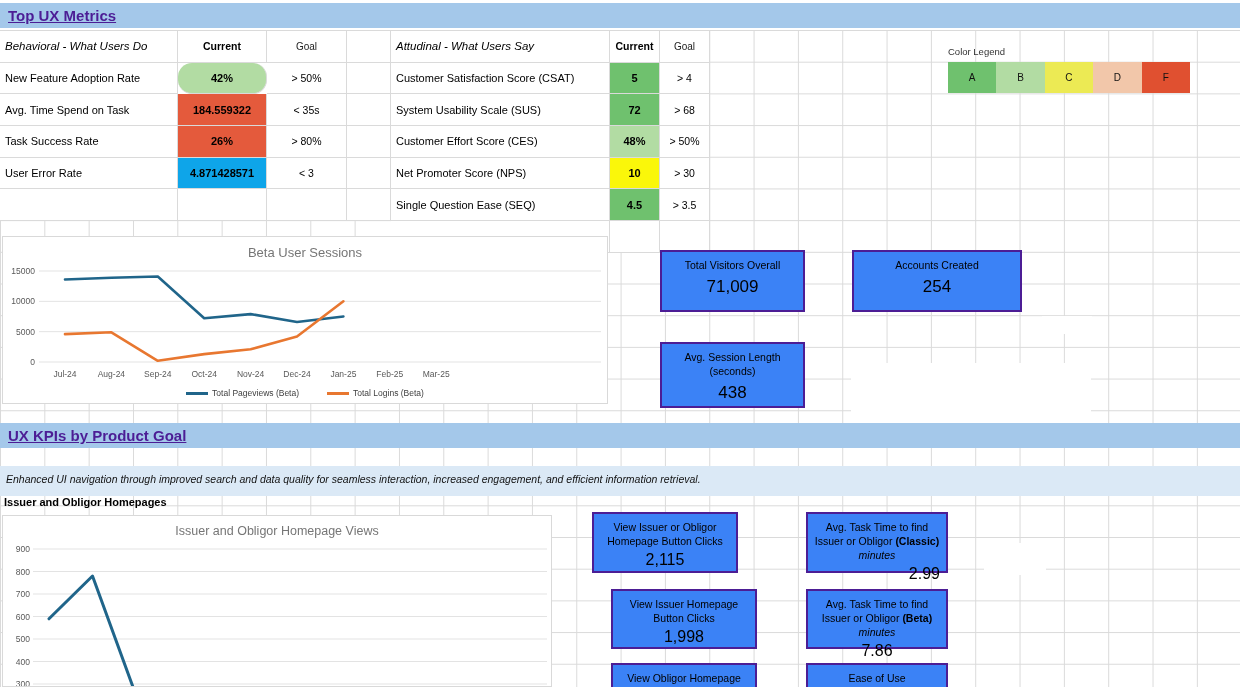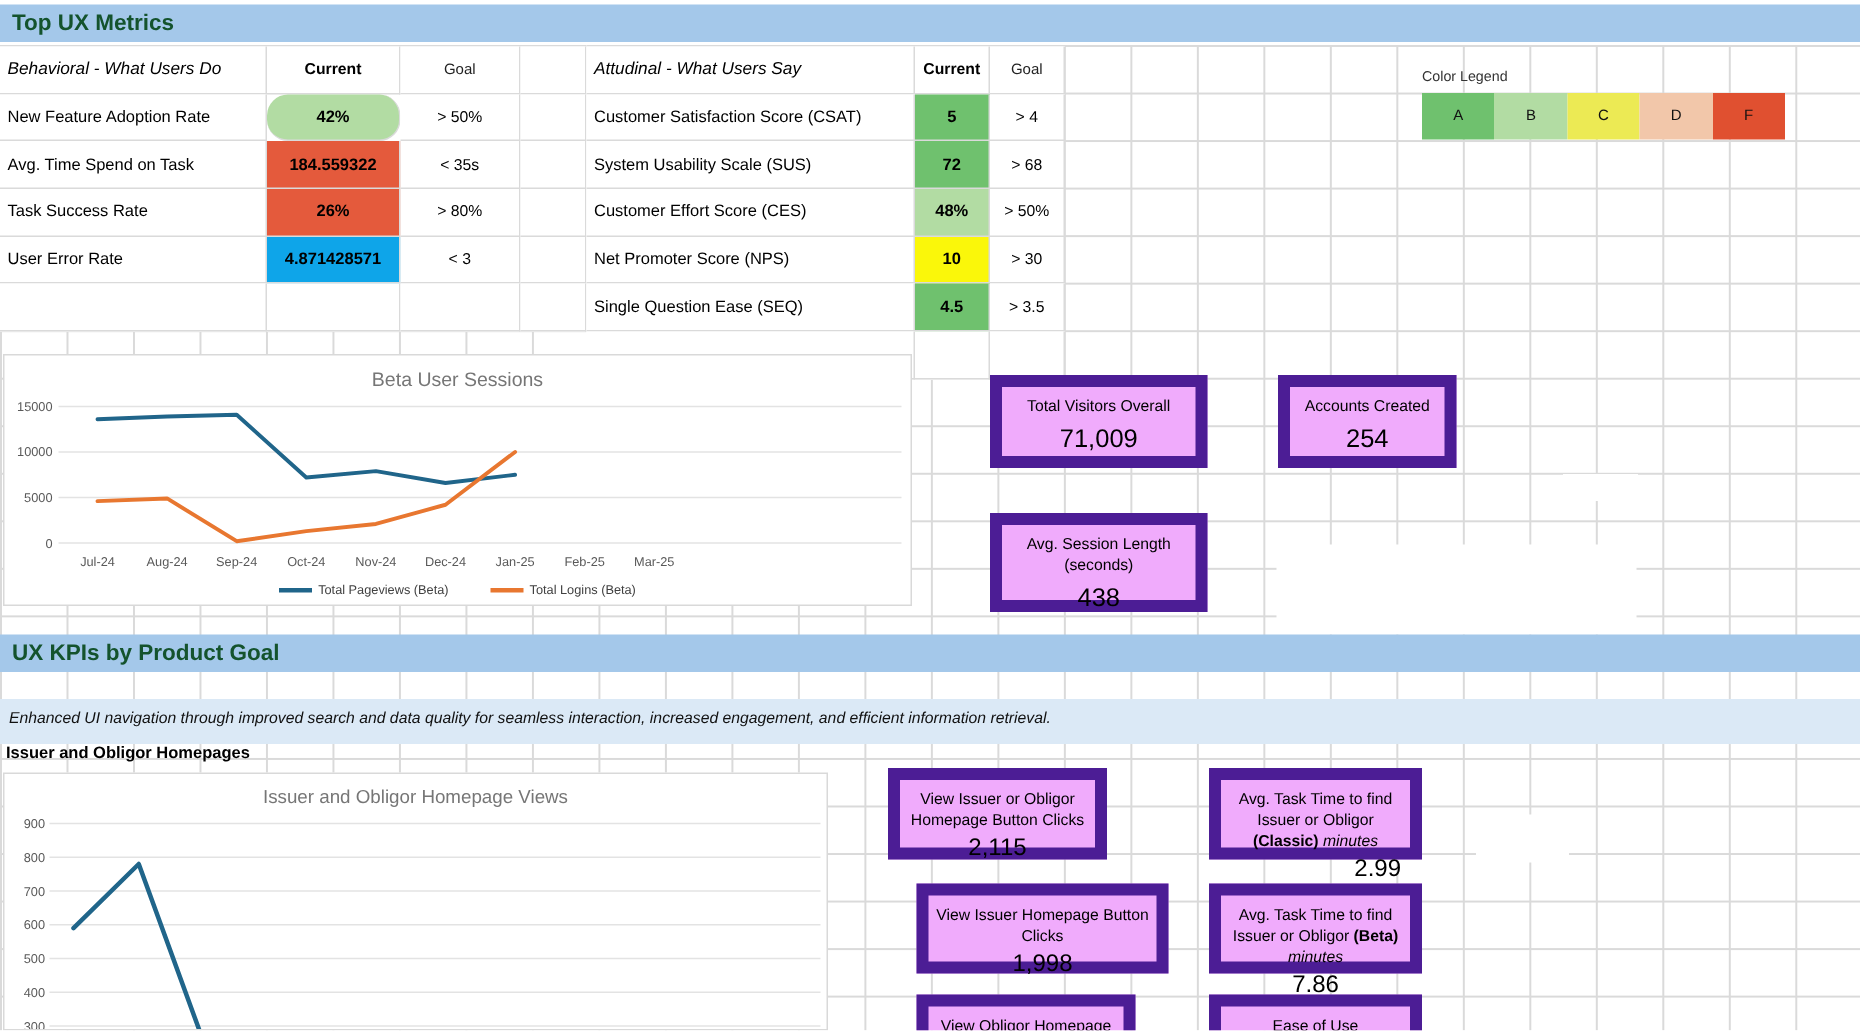--- a/index.html
+++ b/index.html
@@ -4,40 +4,40 @@
 <style>
   html,body{margin:0;padding:0;background:#fff;}
   .canvas{position:relative;width:1240px;height:687px;background:#fff;overflow:hidden;
           font-family:"Liberation Sans",sans-serif;color:#000;}
   .grid-bg{position:absolute;left:0;top:30px;right:0;bottom:0;
     background-image:linear-gradient(to right,#DADADA 1px,transparent 1px),
                      linear-gradient(to bottom,#DADADA 1px,transparent 1px);
     background-size:44.33px 31.7px;}
   .patch{position:absolute;background:#fff;}
   .bluebar{position:absolute;left:0;width:1240px;height:25px;background:var(--bar,#A4C8EA);
-    font-size:15px;font-weight:700;line-height:25px;padding-left:8px;box-sizing:border-box;color:#14532d;}
+    font-size:15px;font-weight:700;line-height:25px;padding-left:8px;box-sizing:border-box;color:#4c1d95;text-decoration:underline;}
   .tbl{position:absolute;display:grid;grid-auto-rows:31.66px;background:#fff;border-top:1px solid #DADADA;}
   .cell{box-sizing:border-box;border-right:1px solid #DADADA;border-bottom:1px solid #DADADA;
     display:flex;align-items:center;font-size:11px;padding:0 5px;background:#fff;white-space:nowrap;overflow:hidden;}
   .cell.center{justify-content:center;padding:0;}
   .cell.bold{font-weight:700;}
   .t-title{font-style:italic;font-size:11.5px;}
   .t-colhead{font-weight:700;font-size:10.5px;justify-content:center;padding:0;}
   .t-colhead2{font-size:10px;justify-content:center;padding:0;color:#222;}
   .goalcell{font-size:10.5px;justify-content:center;padding:0;}
   .legend-title{position:absolute;font-size:9.5px;color:#333;}
   .legend-strip{position:absolute;display:flex;}
   .legend-cell{width:48.4px;height:31px;line-height:31px;text-align:center;font-size:10px;color:#111;}
   .chart{position:absolute;background:#fff;border:1px solid #D9D9D9;box-sizing:border-box;overflow:hidden;}
   .chart-title{position:absolute;left:0;right:0;top:8px;text-align:center;font-size:13px;color:#767676;}
   .chart svg{position:absolute;left:0;top:0;}
   .chart-legend{position:absolute;left:0;right:0;bottom:5px;display:flex;justify-content:center;gap:28px;
     font-size:8.5px;color:#404040;align-items:center;}
   .swatch{display:inline-block;width:22px;height:3px;margin-right:4px;vertical-align:middle;}
-  .kpi{position:absolute;border:8px solid #4c1d95;background:#f0abfc;text-align:center;box-sizing:border-box;}
+  .kpi{position:absolute;border:2px solid #4c1d95;background:#3b82f6;text-align:center;box-sizing:border-box;}
   .kpi .lbl{font-size:10.5px;line-height:14px;padding:6px 4px 0 4px;}
   .kpi .val{font-size:17px;margin-top:5px;}
   .kpi.small .val{font-size:16px;margin-top:3px;}
   .kpi .val.right{text-align:right;padding-right:6px;}
   .goalrow{position:absolute;left:0;width:1240px;height:30px;background:var(--goalrow,#DBE9F6);
     font-size:10.5px;font-style:italic;line-height:26px;padding-left:6px;box-sizing:border-box;color:#111;}
   .section-label{position:absolute;font-size:11px;font-weight:700;color:#000;}
 </style>
 </head>
 <body>
@@ -138,21 +138,21 @@
         <span><span class="swatch" style="background: rgb(32, 101, 138);"></span><span>Total Pageviews (Beta)</span></span>
         <span><span class="swatch" style="background: rgb(232, 119, 48);"></span><span>Total Logins (Beta)</span></span>
       </div>
   </div>
 
   <div id="kpi-top">
       <div class="kpi" style="left: 660px; top: 250px; width: 145px; height: 62px;">
         <div class="lbl">Total Visitors Overall</div>
         <div class="val">71,009</div>
       </div>
-      <div class="kpi" style="left: 852px; top: 250px; width: 119px; height: 62px;">
+      <div class="kpi" style="left: 852px; top: 250px; width: 170px; height: 62px;">
         <div class="lbl">Accounts Created</div>
         <div class="val">254</div>
       </div>
       <div class="kpi" style="left: 660px; top: 342px; width: 145px; height: 66px;">
         <div class="lbl">Avg. Session Length (seconds)</div>
         <div class="val">438</div>
       </div>
     </div>
 
   <div class="bluebar" style="top:423px;">UX KPIs by Product Goal</div>
@@ -184,21 +184,21 @@
 
   <div id="kpi-bottom">
       <div class="kpi small" style="left: 592px; top: 512px; width: 146px; height: 61px;">
         <div class="lbl"><span>View Issuer or Obligor Homepage Button Clicks</span></div>
         <div class="val">2,115</div>
       </div>
       <div class="kpi small" style="left: 806px; top: 512px; width: 142px; height: 61px;">
         <div class="lbl"><span>Avg. Task Time to find Issuer or Obligor </span><span style="font-weight: 700;">(Classic)</span><span> </span><span style="font-style: italic;">minutes</span></div>
         <div class="val right">2.99</div>
       </div>
-      <div class="kpi small" style="left: 611px; top: 589px; width: 168px; height: 60px;">
+      <div class="kpi small" style="left: 611px; top: 589px; width: 146px; height: 60px;">
         <div class="lbl"><span>View Issuer Homepage Button Clicks</span></div>
         <div class="val">1,998</div>
       </div>
       <div class="kpi small" style="left: 806px; top: 589px; width: 142px; height: 60px;">
         <div class="lbl"><span>Avg. Task Time to find Issuer or Obligor </span><span style="font-weight: 700;">(Beta)</span><span> </span><span style="font-style: italic;">minutes</span></div>
         <div class="val">7.86</div>
       </div>
       <div class="kpi small" style="left: 611px; top: 663px; width: 146px; height: 60px;">
         <div class="lbl"><span>View Obligor Homepage Button Clicks</span></div>
         <div class="val"></div>

